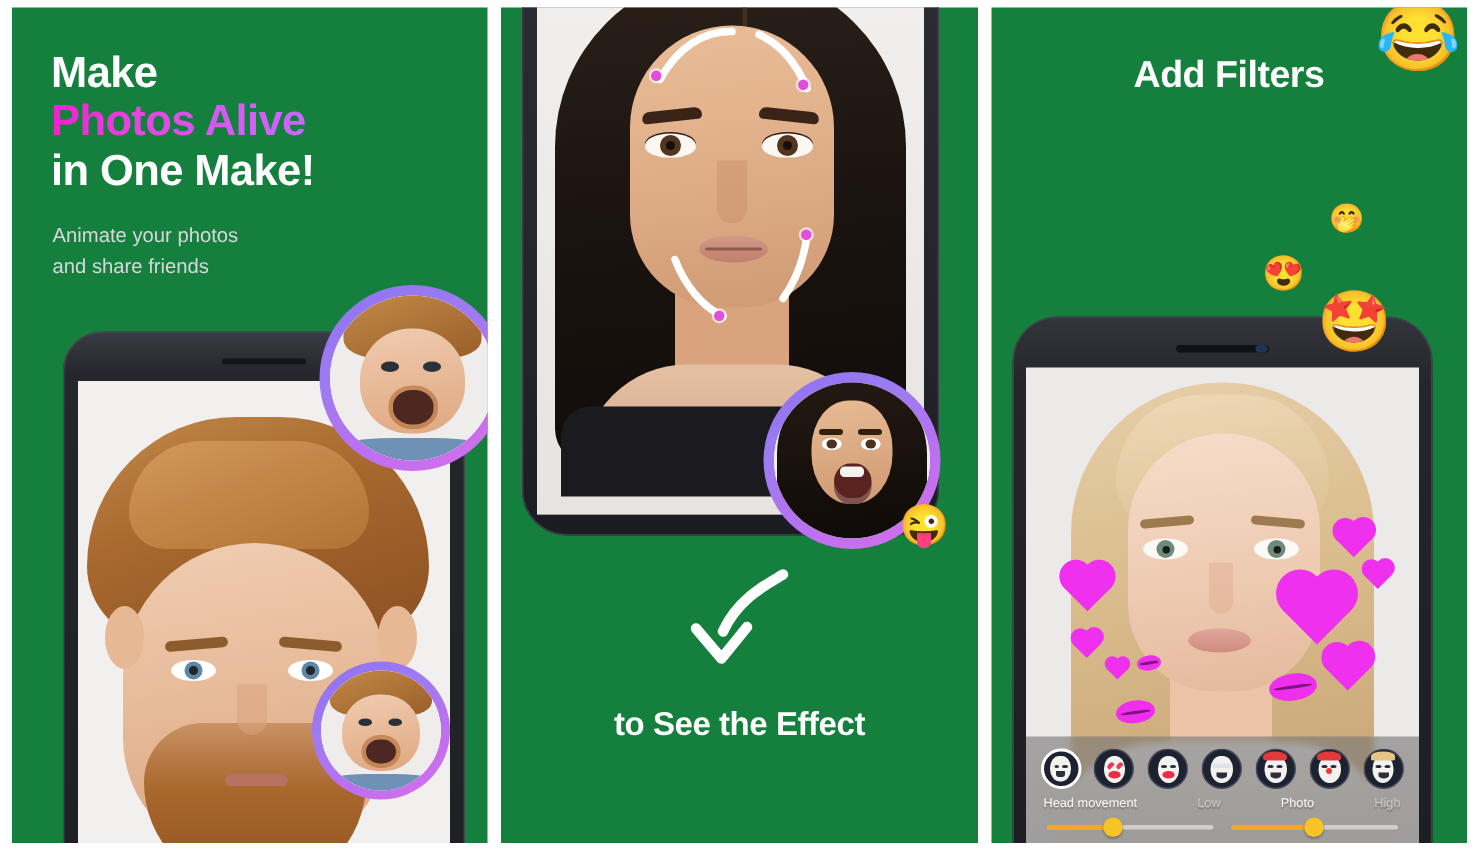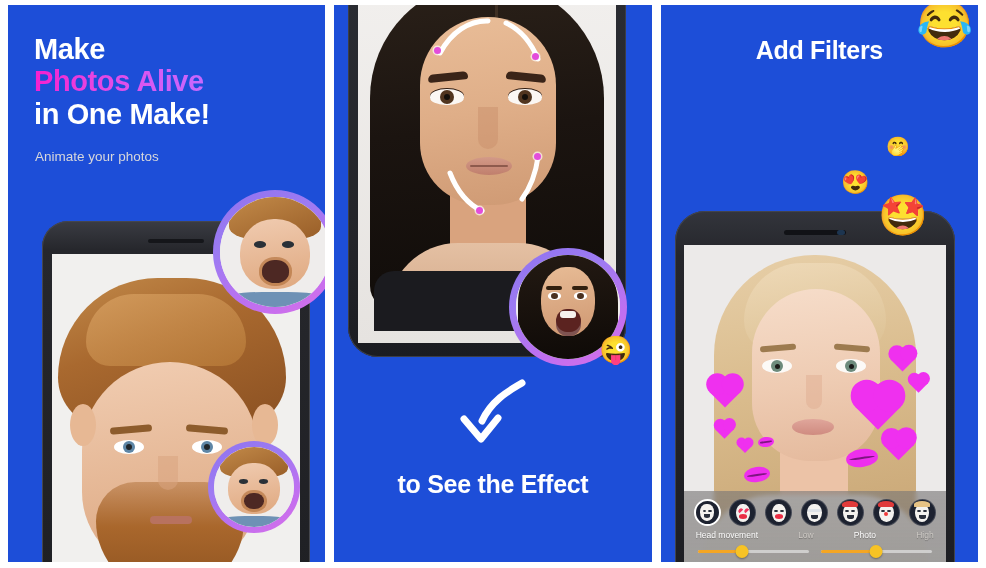--- a/index.html
+++ b/index.html
@@ -13,21 +13,21 @@
     position:relative;
     width:986px; height:568px;
     background:#fff;
     display:flex;
     gap:9px;
     padding:5px 8px 6px 8px;
   }
   .panel{
     position:relative;
     flex:1 1 0;
-    background:#1d4ed8;
+    background:#15803d;
     overflow:hidden;
   }
 
   
   .p1-head{
     position:absolute; left:26px; top:28px; z-index:8;
     line-height:1.12;
   }
   .p1-head .ln{
     display:block;
@@ -199,21 +199,21 @@
   .p2-arrow{position:absolute;left:100px;top:372px;width:96px;height:76px;z-index:6;}
 
   .p2-cap{
     position:absolute; left:0; right:0; top:462px; text-align:center; z-index:7;
   }
   .p2-cap .l1{
     font-size:25px;font-weight:bold;letter-spacing:-.3px;
     background:linear-gradient(95deg,#f320cd 0%,#e23fdd 40%,#c965f2 100%);
     -webkit-background-clip:text;background-clip:text;color:transparent;
   }
-  .p2-cap .l2{font-size:25px;font-weight:bold;color:#fff;letter-spacing:-.3px;margin-top:3px;}
+  .p2-cap .l2{font-size:22px;font-weight:bold;color:#fff;letter-spacing:-.3px;margin-top:3px;}
 
   
   .p3-head{position:absolute;left:0;right:0;top:30px;text-align:center;z-index:8;line-height:1.2;}
   .p3-head .ln{display:block;font-size:25px;font-weight:bold;letter-spacing:-.3px;color:#fff;}
   .p3-head .ln.grad{
     background:linear-gradient(95deg,#f320cd 0%,#e041de 45%,#cf5cf4 100%);
     -webkit-background-clip:text;background-clip:text;color:transparent;
   }
   .em{position:absolute;z-index:9;line-height:1;}
   .em.e1{right:4px;top:-4px;font-size:46px;}
@@ -306,20 +306,21 @@
   <div class="panel">
 
     <div class="p1-head">
       <span class="ln">Make</span>
       <span class="ln grad">Photos Alive</span>
       <span class="ln">in One Make!</span>
     </div>
 
     <div class="p1-sub">
       <span>Animate your photos</span>
+      <span>and share friends</span>
     </div>
 
     <div class="p1-phone">
       <div class="speaker"></div>
       <div class="p1-screen">
         <div class="man-hair"></div>
         <div class="man-face"></div>
         <div class="man-ear l"></div>
         <div class="man-ear r"></div>
         <div class="man-beard"></div>

